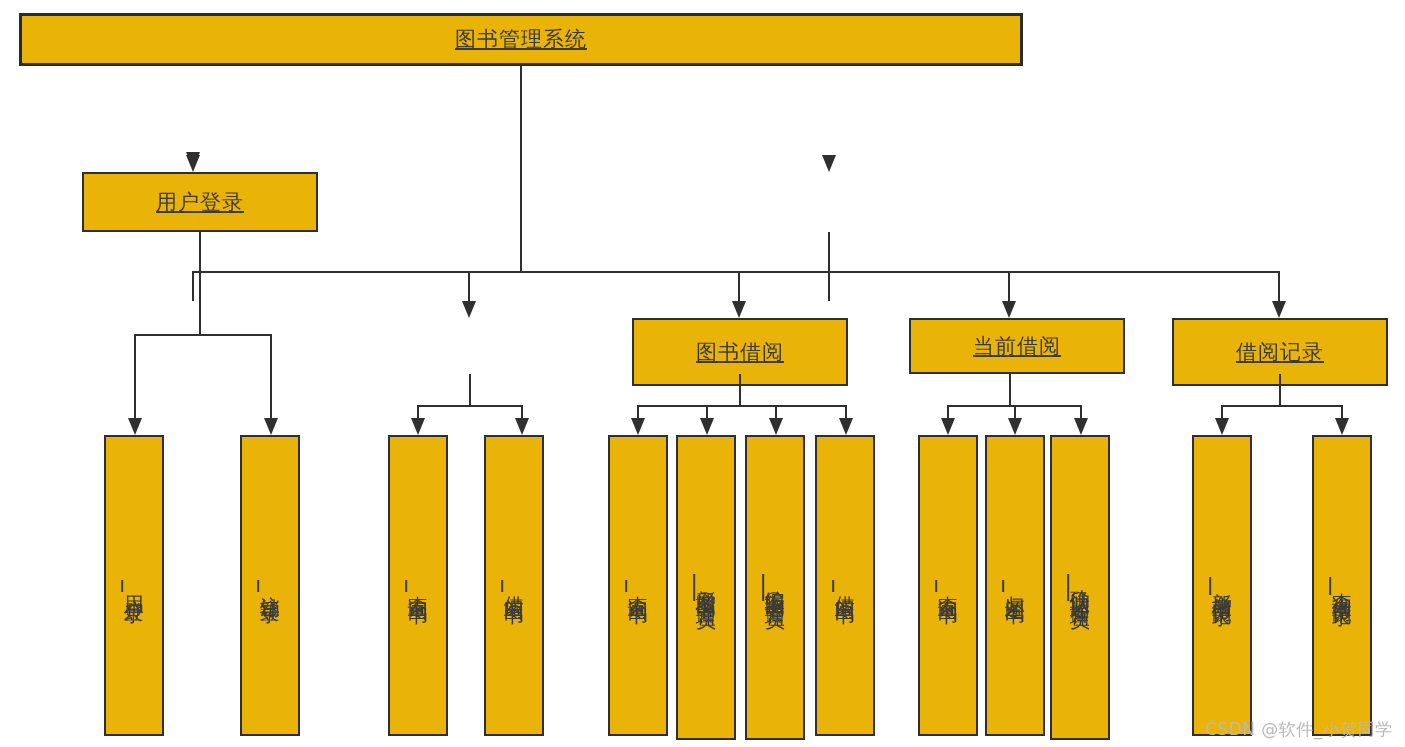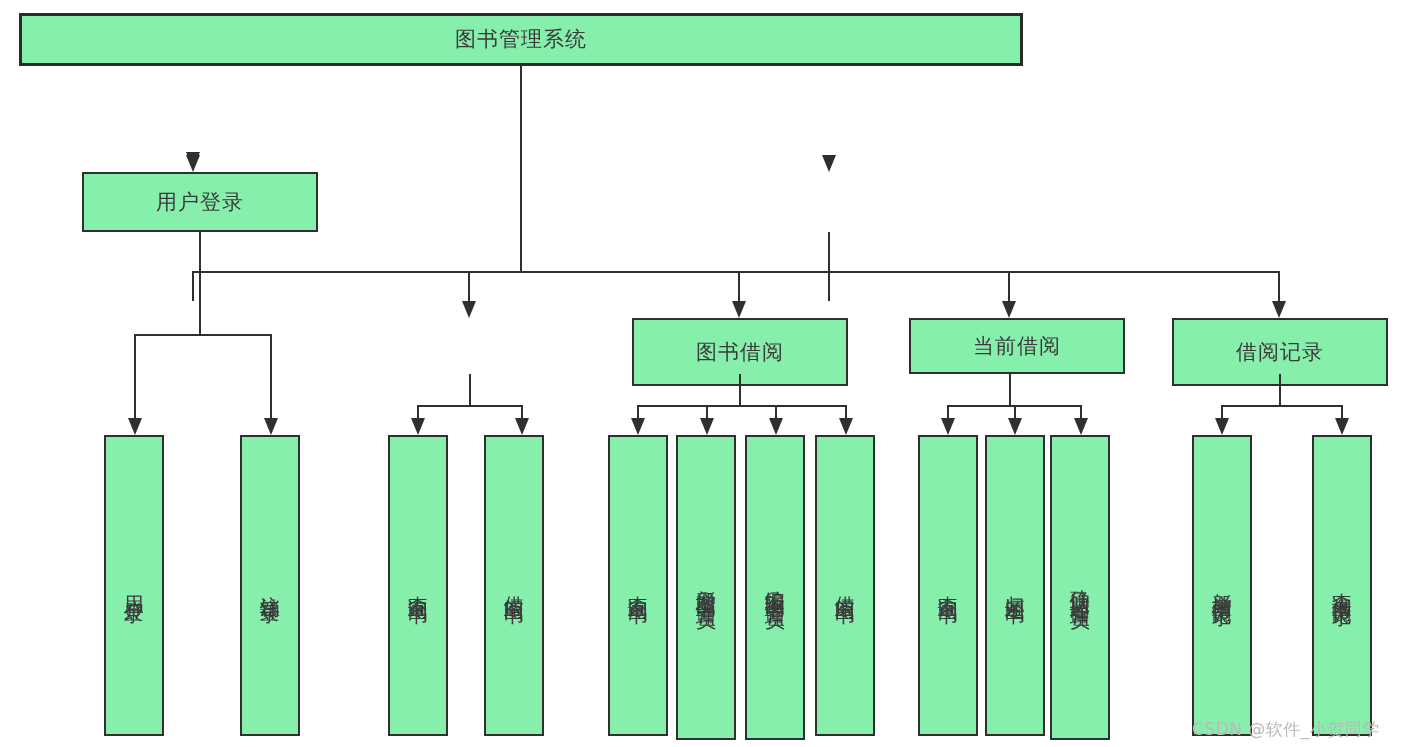--- a/index.html
+++ b/index.html
@@ -12,26 +12,27 @@
     width:1405px;
     height:747px;
     background:#ffffff;
     overflow:hidden;
   }
 
   
   .node{
     position:absolute;
     box-sizing:border-box;
-    background:#86efac;
+    background:#eab308;
     border:2px solid #2f2f2f;
     display:flex;
     align-items:center;
     justify-content:center;
     color:#3b3b3b;
+    text-decoration:underline;
   }
   .node.root{
     border-width:3px;
     border-color:#2b2b2b;
   }
   .node .label{
     font-size:21px;
     letter-spacing:1px;
     line-height:1;
     white-space:nowrap;
@@ -73,20 +74,21 @@
     border-top:17px solid #2f2f2f;
   }
 
   
   #watermark{
     position:absolute;
     font-size:17px;
     color:#b9b9b9;
     white-space:nowrap;
     letter-spacing:0.5px;
+    padding-left:13px;
   }
 </style>
 </head>
 <body>
 
 <div id="canvas">
 
   <div class="node root" style="left:19px;top:13px;width:1004px;height:53px;">
     <span class="label">图书管理系统</span>
   </div>

